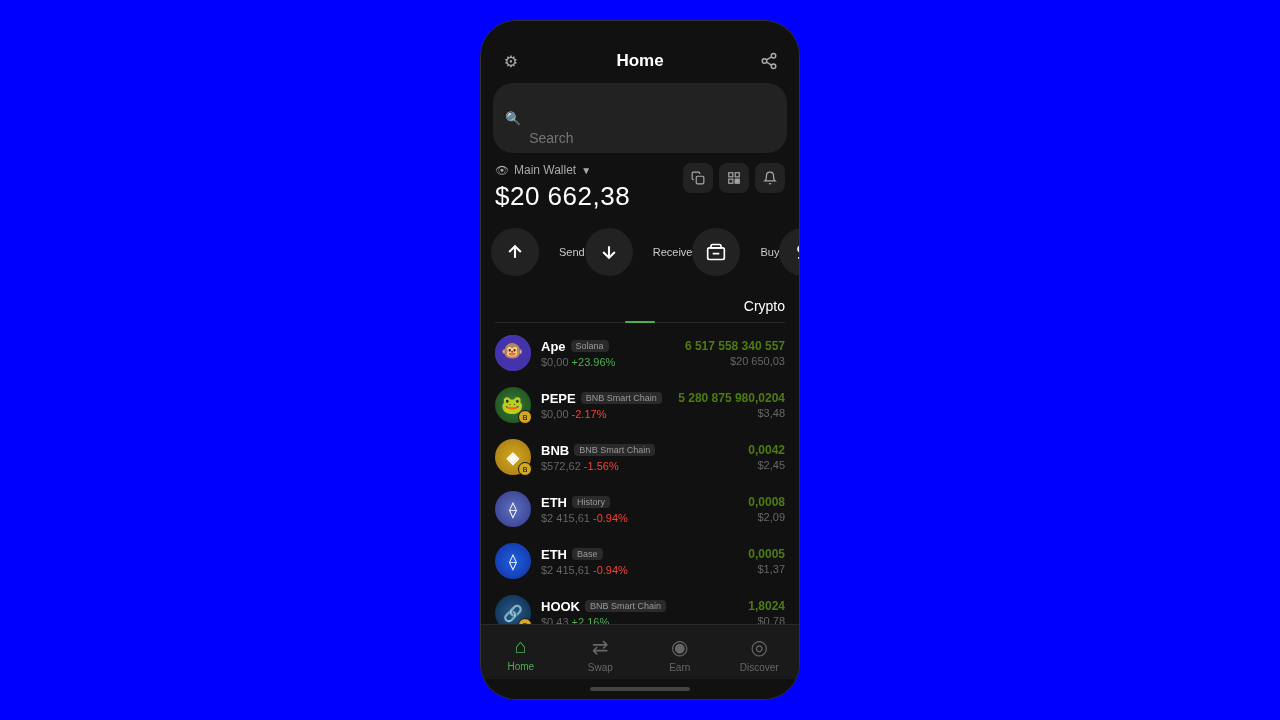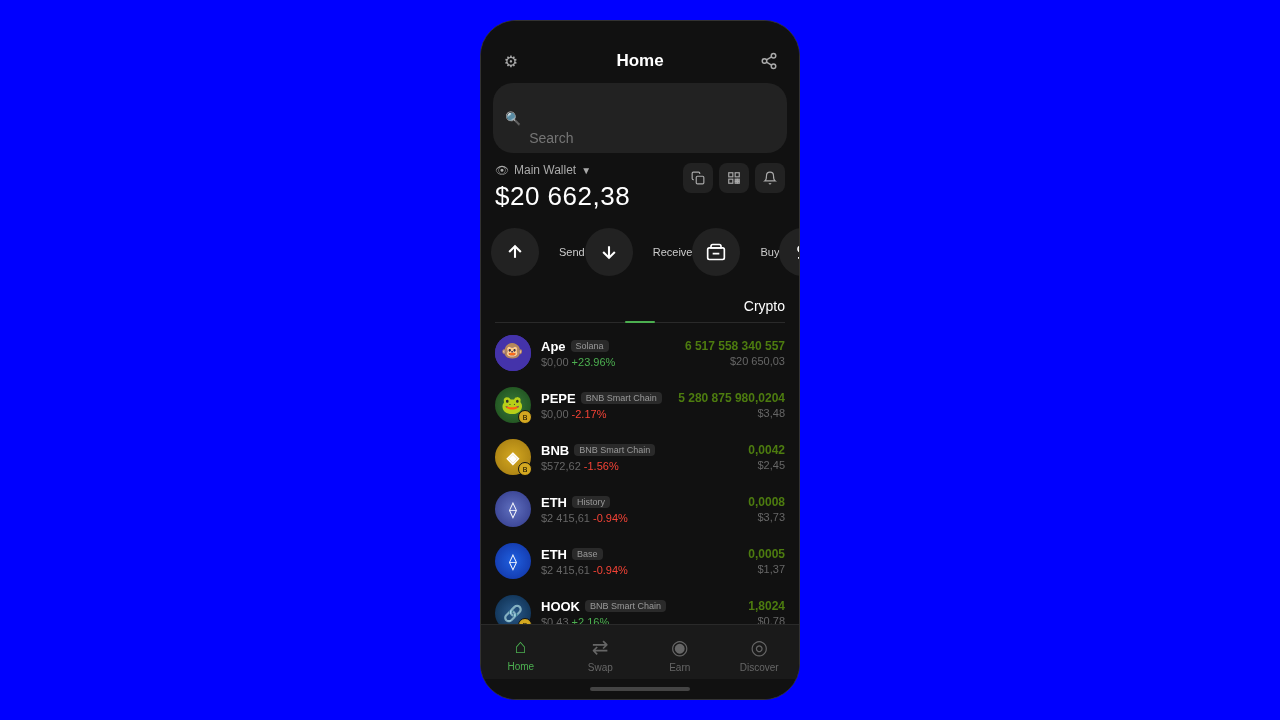--- a/index.html
+++ b/index.html
@@ -462,21 +462,21 @@
           <span class="token-name">ETH</span>
           <span class="token-chain">History</span>
         </div>
         <div class="token-price">
           <span>$2 415,61</span>
           <span class="token-change-neg">-0.94%</span>
         </div>
       </div>
       <div class="token-amounts">
         <div class="token-balance">0,0008</div>
-        <div class="token-value">$3,73</div>
+        <div class="token-value">$2,09</div>
       </div>
     </div>
 
     <div class="token-item">
       <div style="width:36px;height:36px;border-radius:50%;background:radial-gradient(circle,#2060e0,#1030a0);display:flex;align-items:center;justify-content:center;font-size:16px;color:#fff;flex-shrink:0;">⟠</div>
       <div class="token-info">
         <div class="token-name-row">
           <span class="token-name">ETH</span>
           <span class="token-chain">Base</span>
         </div>

